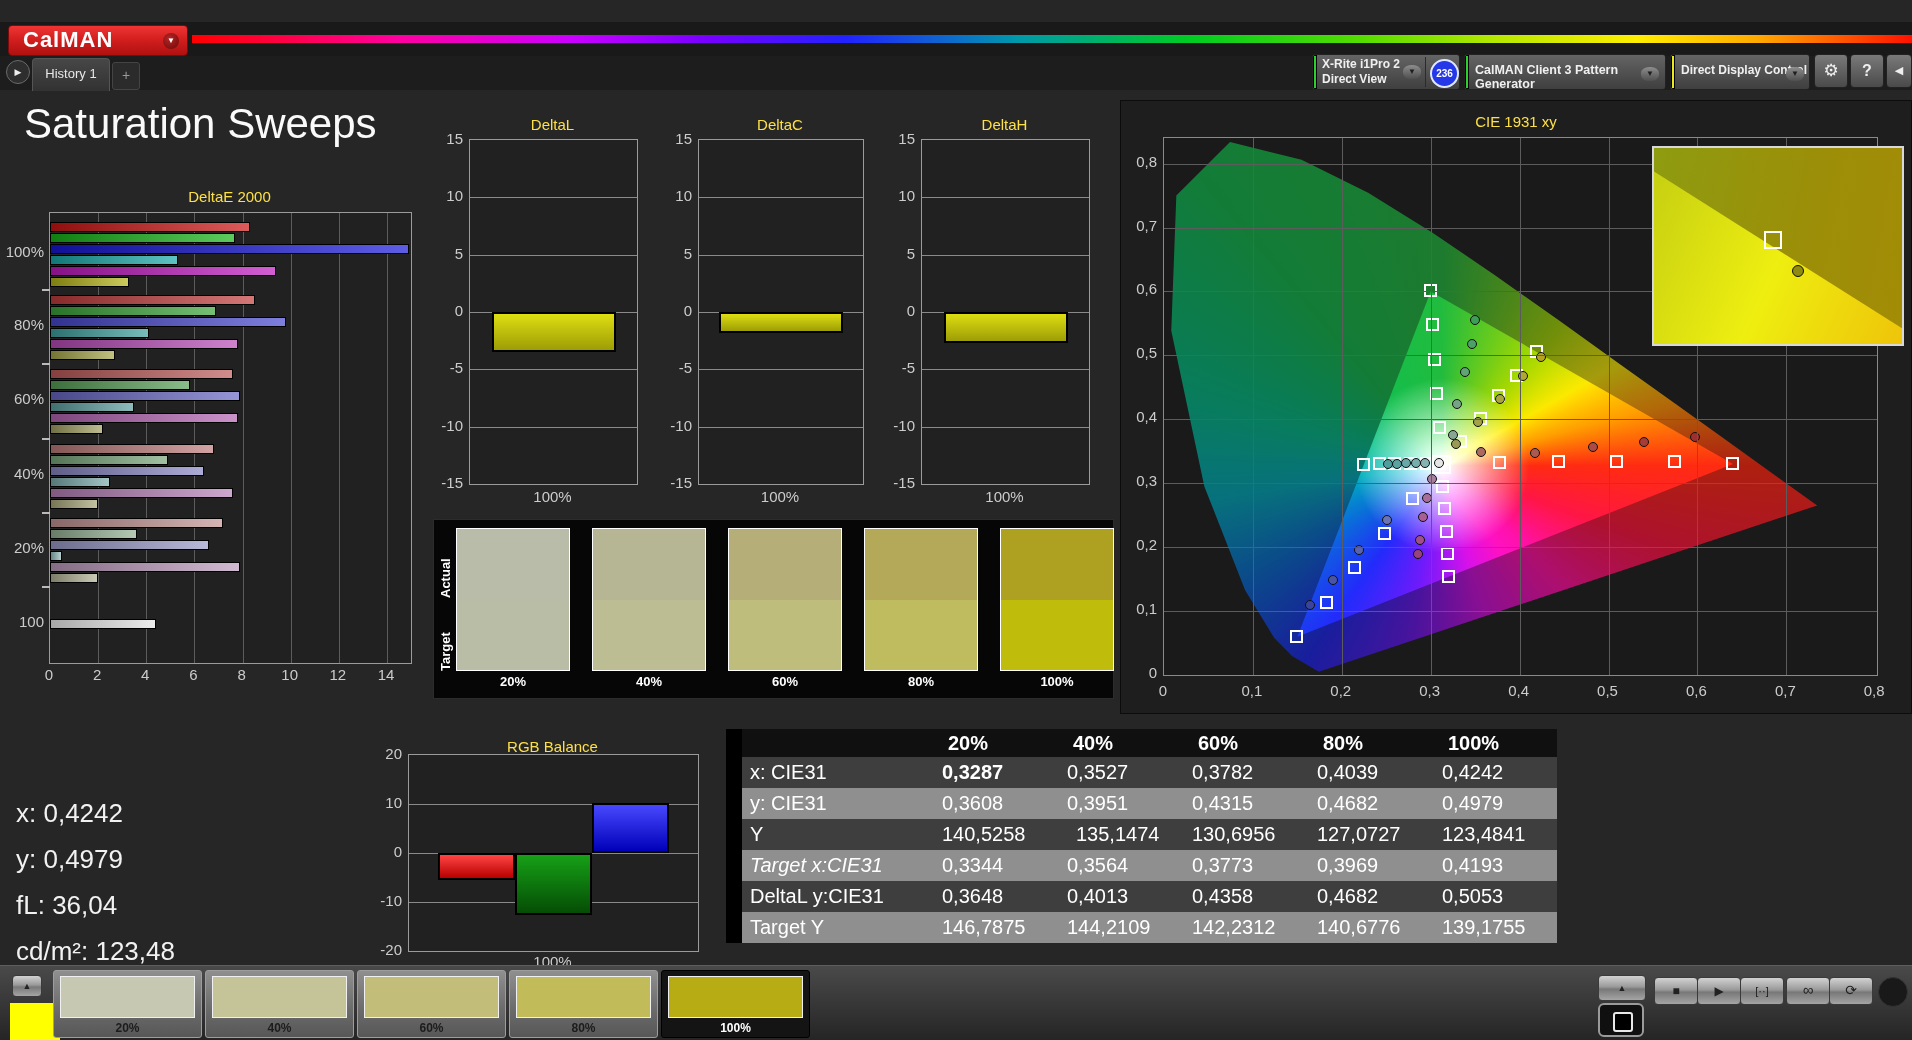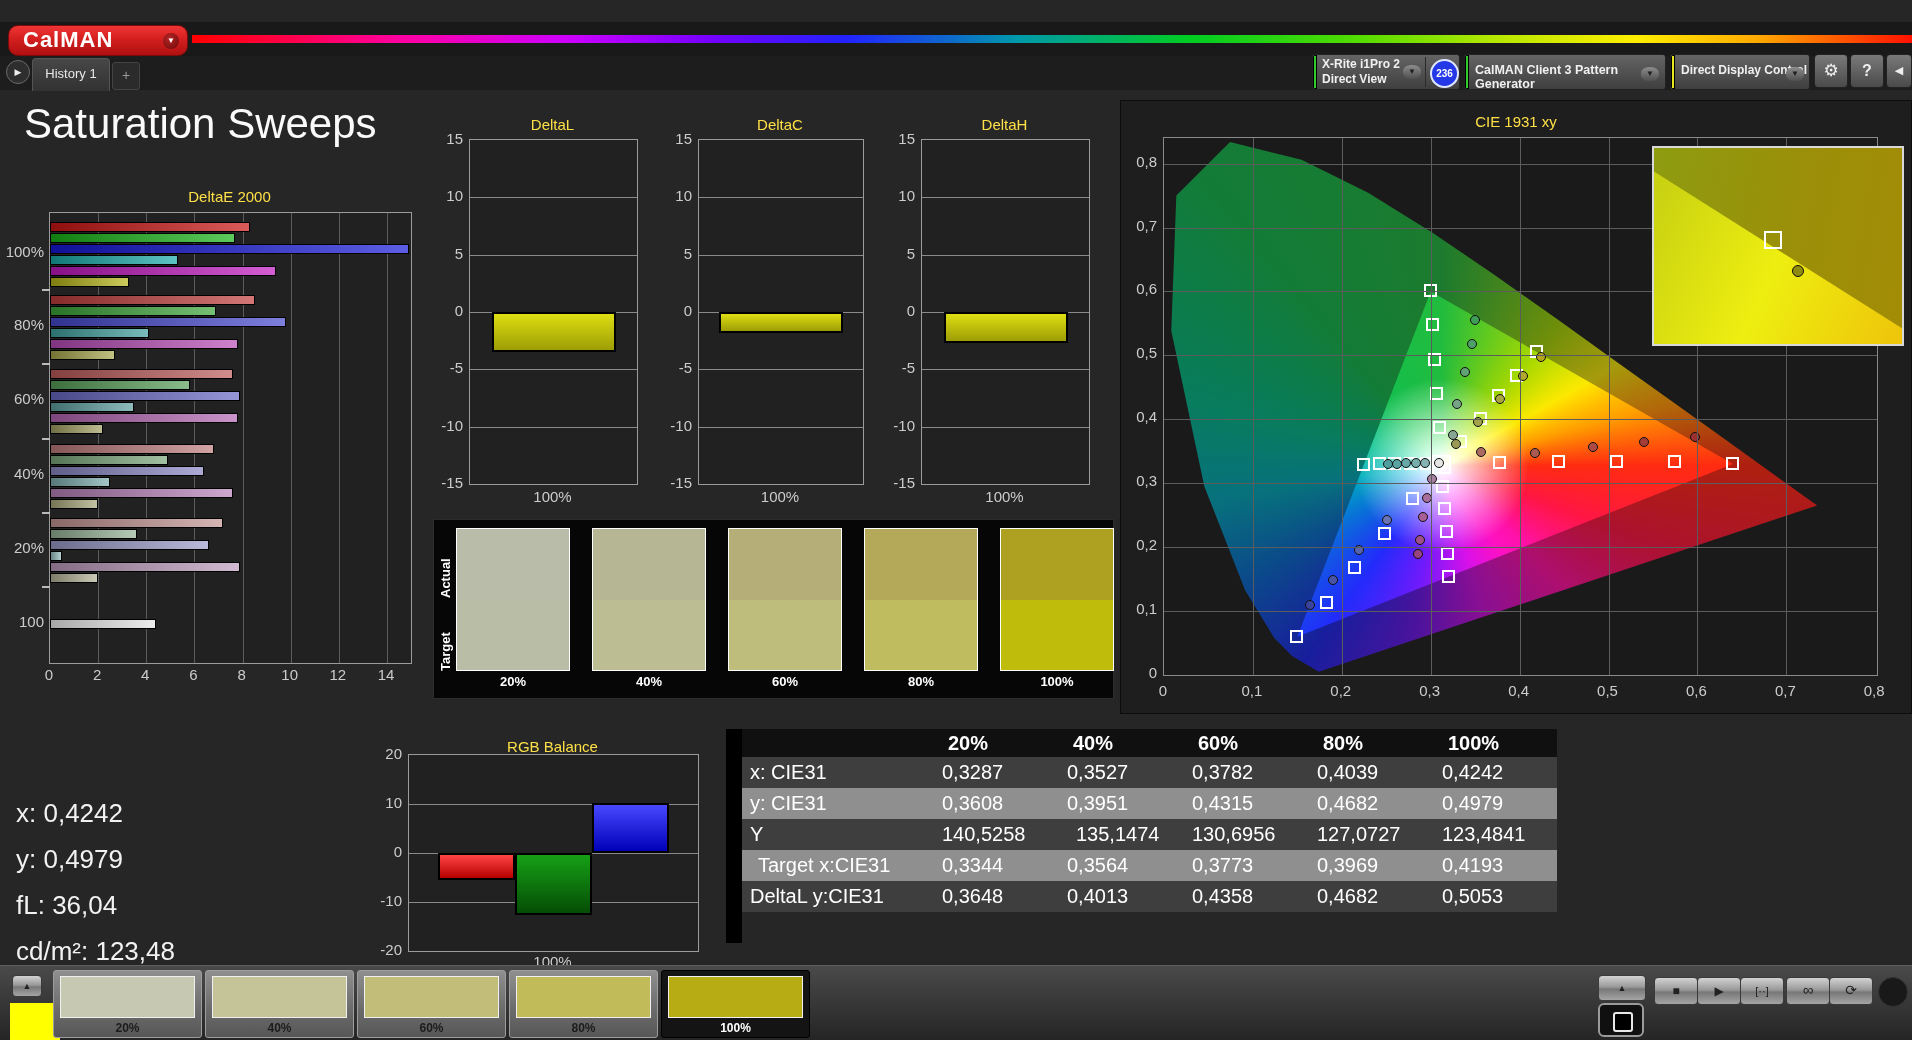--- a/index.html
+++ b/index.html
@@ -4,21 +4,21 @@
 <style>
   html,body{margin:0;padding:0;background:#262626;overflow:hidden}
   #root{position:relative;width:1912px;height:1040px;background:#262626;font-family:"Liberation Sans",sans-serif;-webkit-font-smoothing:antialiased}
   
   #titlebar{position:absolute;left:0;top:0;width:1912px;height:22px;background:#ffffff;color:#111;font-size:13px}
   #cm-icon{position:absolute;left:5px;top:3px;width:16px;height:16px;border-radius:50%;background:radial-gradient(circle at 35% 35%,#e04040,#8f0f0f);color:#fff;font-size:7px;font-weight:bold;text-align:center;line-height:16px}
   #win-title{position:absolute;left:27px;top:3px;white-space:nowrap}
   .winbtn{position:absolute;top:0;width:40px;height:22px;text-align:center;line-height:22px;font-size:13px;color:#111}
   
   #brandbar{position:absolute;left:0;top:22px;width:1912px;height:34px;background:#191919}
-  #logo{position:absolute;left:8px;top:3px;width:178px;height:29px;border-radius:10px;background:linear-gradient(180deg,#ef3535 0%,#d41f1f 45%,#b01010 100%);border:1px solid #7d0a0a;color:#fff}
+  #logo{position:absolute;left:8px;top:3px;width:178px;height:29px;border-radius:4px;background:linear-gradient(180deg,#ef3535 0%,#d41f1f 45%,#b01010 100%);border:1px solid #7d0a0a;color:#fff}
   #logo .txt{position:absolute;left:14px;top:1px;font-size:22px;font-weight:bold;letter-spacing:1px}
   #logo .dd{position:absolute;right:8px;top:7px;width:16px;height:16px;border-radius:50%;background:radial-gradient(circle at 40% 35%,#b52525,#6d0808);color:#fff;font-size:8px;text-align:center;line-height:16px}
   #rainbow{position:absolute;left:192px;top:13px;width:1720px;height:8px;background:linear-gradient(90deg,#ff0000 0%,#ff00a0 12%,#cc00ff 22%,#7700ff 30%,#2222ff 38%,#0099aa 48%,#00cc22 58%,#55dd00 68%,#b8e800 76%,#ffee00 84%,#ffaa00 91%,#ff5500 96%,#ff1100 100%)}
   
   #tabrow{position:absolute;left:0;top:56px;width:1912px;height:34px;background:#1d1d1d}
   #prevpage-btn{position:absolute;left:6px;top:4px;width:22px;height:22px;border-radius:50%;background:#2e2e2e;border:1px solid #6a6a6a;color:#eee;font-size:9px;text-align:center;line-height:22px}
   #tab-history{position:absolute;left:32px;top:2px;width:76px;height:32px;background:linear-gradient(180deg,#474747,#323232);border:1px solid #555;border-bottom:none;border-radius:4px 4px 0 0;color:#e8e8e8;font-size:13px;text-align:center;line-height:30px}
   #tab-add{position:absolute;left:112px;top:6px;width:26px;height:26px;background:#2b2b2b;border:1px solid #444;border-radius:3px;color:#999;font-size:14px;text-align:center;line-height:24px}
   .ddbox{position:absolute;top:54px;height:34px;background:linear-gradient(180deg,#646464,#3f3f3f);border:1px solid #222;border-radius:3px;color:#f0f0f0;overflow:hidden}
   .ddbox .bar{position:absolute;left:0;top:0;width:4px;height:100%}
@@ -390,21 +390,21 @@
     <div style="position: absolute; left: 742px; top: 729px; width: 815px; height: 28px; background: rgb(16, 16, 16); color: rgb(255, 255, 255); font-size: 20px; font-weight: bold;">
       <div style="position: absolute; left: 0px; top: 0px; width: 186px; height: 100%; display: flex; align-items: center; padding-left: 8px; box-sizing: border-box;"></div>
       <div style="position: absolute; left: 186px; top: 0px; width: 125px; height: 100%; display: flex; align-items: center; padding-left: 20px; box-sizing: border-box;">20%</div>
       <div style="position: absolute; left: 311px; top: 0px; width: 125px; height: 100%; display: flex; align-items: center; padding-left: 20px; box-sizing: border-box;">40%</div>
       <div style="position: absolute; left: 436px; top: 0px; width: 125px; height: 100%; display: flex; align-items: center; padding-left: 20px; box-sizing: border-box;">60%</div>
       <div style="position: absolute; left: 561px; top: 0px; width: 125px; height: 100%; display: flex; align-items: center; padding-left: 20px; box-sizing: border-box;">80%</div>
       <div style="position: absolute; left: 686px; top: 0px; width: 125px; height: 100%; display: flex; align-items: center; padding-left: 20px; box-sizing: border-box;">100%</div>
     </div>
     <div style="position: absolute; left: 742px; top: 757px; width: 815px; height: 31px; background: rgb(62, 62, 62); color: rgb(255, 255, 255); font-size: 20px;">
       <div style="position: absolute; left: 0px; top: 0px; width: 186px; height: 100%; display: flex; align-items: center; padding-left: 8px; box-sizing: border-box;">x: CIE31</div>
-      <div style="position: absolute; left: 186px; top: 0px; width: 125px; height: 100%; display: flex; align-items: center; padding-left: 14px; box-sizing: border-box;">0,3287</div>
+      <div style="position: absolute; left: 186px; top: 0px; width: 125px; height: 100%; display: flex; align-items: center; padding-left: 14px; box-sizing: border-box; font-weight: bold;">0,3287</div>
       <div style="position: absolute; left: 311px; top: 0px; width: 125px; height: 100%; display: flex; align-items: center; padding-left: 14px; box-sizing: border-box;">0,3527</div>
       <div style="position: absolute; left: 436px; top: 0px; width: 125px; height: 100%; display: flex; align-items: center; padding-left: 14px; box-sizing: border-box;">0,3782</div>
       <div style="position: absolute; left: 561px; top: 0px; width: 125px; height: 100%; display: flex; align-items: center; padding-left: 14px; box-sizing: border-box;">0,4039</div>
       <div style="position: absolute; left: 686px; top: 0px; width: 125px; height: 100%; display: flex; align-items: center; padding-left: 14px; box-sizing: border-box;">0,4242</div>
     </div>
     <div style="position: absolute; left: 742px; top: 788px; width: 815px; height: 31px; background: rgb(143, 143, 143); color: rgb(255, 255, 255); font-size: 20px;">
       <div style="position: absolute; left: 0px; top: 0px; width: 186px; height: 100%; display: flex; align-items: center; padding-left: 8px; box-sizing: border-box;">y: CIE31</div>
       <div style="position: absolute; left: 186px; top: 0px; width: 125px; height: 100%; display: flex; align-items: center; padding-left: 14px; box-sizing: border-box;">0,3608</div>
       <div style="position: absolute; left: 311px; top: 0px; width: 125px; height: 100%; display: flex; align-items: center; padding-left: 14px; box-sizing: border-box;">0,3951</div>
       <div style="position: absolute; left: 436px; top: 0px; width: 125px; height: 100%; display: flex; align-items: center; padding-left: 14px; box-sizing: border-box;">0,4315</div>
@@ -413,35 +413,43 @@
     </div>
     <div style="position: absolute; left: 742px; top: 819px; width: 815px; height: 31px; background: rgb(62, 62, 62); color: rgb(255, 255, 255); font-size: 20px;">
       <div style="position: absolute; left: 0px; top: 0px; width: 186px; height: 100%; display: flex; align-items: center; padding-left: 8px; box-sizing: border-box;">Y</div>
       <div style="position: absolute; left: 186px; top: 0px; width: 125px; height: 100%; display: flex; align-items: center; padding-left: 14px; box-sizing: border-box;">140,5258</div>
       <div style="position: absolute; left: 320px; top: 0px; width: 125px; height: 100%; display: flex; align-items: center; padding-left: 14px; box-sizing: border-box;">135,1474</div>
       <div style="position: absolute; left: 436px; top: 0px; width: 125px; height: 100%; display: flex; align-items: center; padding-left: 14px; box-sizing: border-box;">130,6956</div>
       <div style="position: absolute; left: 561px; top: 0px; width: 125px; height: 100%; display: flex; align-items: center; padding-left: 14px; box-sizing: border-box;">127,0727</div>
       <div style="position: absolute; left: 686px; top: 0px; width: 125px; height: 100%; display: flex; align-items: center; padding-left: 14px; box-sizing: border-box;">123,4841</div>
     </div>
     <div style="position: absolute; left: 742px; top: 850px; width: 815px; height: 31px; background: rgb(143, 143, 143); color: rgb(255, 255, 255); font-size: 20px;">
-      <div style="position: absolute; left: 0px; top: 0px; width: 186px; height: 100%; display: flex; align-items: center; padding-left: 16px; box-sizing: border-box;">Target x:CIE31</div>
+      <div style="position: absolute; left: 0px; top: 0px; width: 186px; height: 100%; display: flex; align-items: center; padding-left: 8px; box-sizing: border-box; font-style: italic;">Target x:CIE31</div>
       <div style="position: absolute; left: 186px; top: 0px; width: 125px; height: 100%; display: flex; align-items: center; padding-left: 14px; box-sizing: border-box;">0,3344</div>
       <div style="position: absolute; left: 311px; top: 0px; width: 125px; height: 100%; display: flex; align-items: center; padding-left: 14px; box-sizing: border-box;">0,3564</div>
       <div style="position: absolute; left: 436px; top: 0px; width: 125px; height: 100%; display: flex; align-items: center; padding-left: 14px; box-sizing: border-box;">0,3773</div>
       <div style="position: absolute; left: 561px; top: 0px; width: 125px; height: 100%; display: flex; align-items: center; padding-left: 14px; box-sizing: border-box;">0,3969</div>
       <div style="position: absolute; left: 686px; top: 0px; width: 125px; height: 100%; display: flex; align-items: center; padding-left: 14px; box-sizing: border-box;">0,4193</div>
     </div>
     <div style="position: absolute; left: 742px; top: 881px; width: 815px; height: 31px; background: rgb(62, 62, 62); color: rgb(255, 255, 255); font-size: 20px;">
       <div style="position: absolute; left: 0px; top: 0px; width: 186px; height: 100%; display: flex; align-items: center; padding-left: 8px; box-sizing: border-box;">DeltaL y:CIE31</div>
       <div style="position: absolute; left: 186px; top: 0px; width: 125px; height: 100%; display: flex; align-items: center; padding-left: 14px; box-sizing: border-box;">0,3648</div>
       <div style="position: absolute; left: 311px; top: 0px; width: 125px; height: 100%; display: flex; align-items: center; padding-left: 14px; box-sizing: border-box;">0,4013</div>
       <div style="position: absolute; left: 436px; top: 0px; width: 125px; height: 100%; display: flex; align-items: center; padding-left: 14px; box-sizing: border-box;">0,4358</div>
       <div style="position: absolute; left: 561px; top: 0px; width: 125px; height: 100%; display: flex; align-items: center; padding-left: 14px; box-sizing: border-box;">0,4682</div>
       <div style="position: absolute; left: 686px; top: 0px; width: 125px; height: 100%; display: flex; align-items: center; padding-left: 14px; box-sizing: border-box;">0,5053</div>
     </div>
+    <div style="position: absolute; left: 742px; top: 912px; width: 815px; height: 31px; background: rgb(143, 143, 143); color: rgb(255, 255, 255); font-size: 20px;">
+      <div style="position: absolute; left: 0px; top: 0px; width: 186px; height: 100%; display: flex; align-items: center; padding-left: 8px; box-sizing: border-box;">Target Y</div>
+      <div style="position: absolute; left: 186px; top: 0px; width: 125px; height: 100%; display: flex; align-items: center; padding-left: 14px; box-sizing: border-box;">146,7875</div>
+      <div style="position: absolute; left: 311px; top: 0px; width: 125px; height: 100%; display: flex; align-items: center; padding-left: 14px; box-sizing: border-box;">144,2109</div>
+      <div style="position: absolute; left: 436px; top: 0px; width: 125px; height: 100%; display: flex; align-items: center; padding-left: 14px; box-sizing: border-box;">142,2312</div>
+      <div style="position: absolute; left: 561px; top: 0px; width: 125px; height: 100%; display: flex; align-items: center; padding-left: 14px; box-sizing: border-box;">140,6776</div>
+      <div style="position: absolute; left: 686px; top: 0px; width: 125px; height: 100%; display: flex; align-items: center; padding-left: 14px; box-sizing: border-box;">139,1755</div>
+    </div>
     <div style="position: absolute; left: 53px; top: 970px; width: 147px; height: 66px; border-radius: 3px; background: linear-gradient(rgb(143, 143, 143), rgb(106, 106, 106) 60%, rgb(87, 87, 87)); border: 1px solid rgb(157, 157, 157);">
       <div style="position: absolute; left: 6px; top: 5px; width: 133px; height: 40px; border: 1px solid rgb(240, 240, 240); background: rgb(198, 200, 177);"></div>
       <div style="position: absolute; left: 0px; bottom: 2px; width: 100%; text-align: center; font-size: 12px; font-weight: bold; color: rgb(28, 28, 28);">20%</div>
     </div>
     <div style="position: absolute; left: 205px; top: 970px; width: 147px; height: 66px; border-radius: 3px; background: linear-gradient(rgb(143, 143, 143), rgb(106, 106, 106) 60%, rgb(87, 87, 87)); border: 1px solid rgb(157, 157, 157);">
       <div style="position: absolute; left: 6px; top: 5px; width: 133px; height: 40px; border: 1px solid rgb(240, 240, 240); background: rgb(196, 196, 152);"></div>
       <div style="position: absolute; left: 0px; bottom: 2px; width: 100%; text-align: center; font-size: 12px; font-weight: bold; color: rgb(28, 28, 28);">40%</div>
     </div>
     <div style="position: absolute; left: 357px; top: 970px; width: 147px; height: 66px; border-radius: 3px; background: linear-gradient(rgb(143, 143, 143), rgb(106, 106, 106) 60%, rgb(87, 87, 87)); border: 1px solid rgb(157, 157, 157);">
       <div style="position: absolute; left: 6px; top: 5px; width: 133px; height: 40px; border: 1px solid rgb(240, 240, 240); background: rgb(194, 190, 122);"></div>

